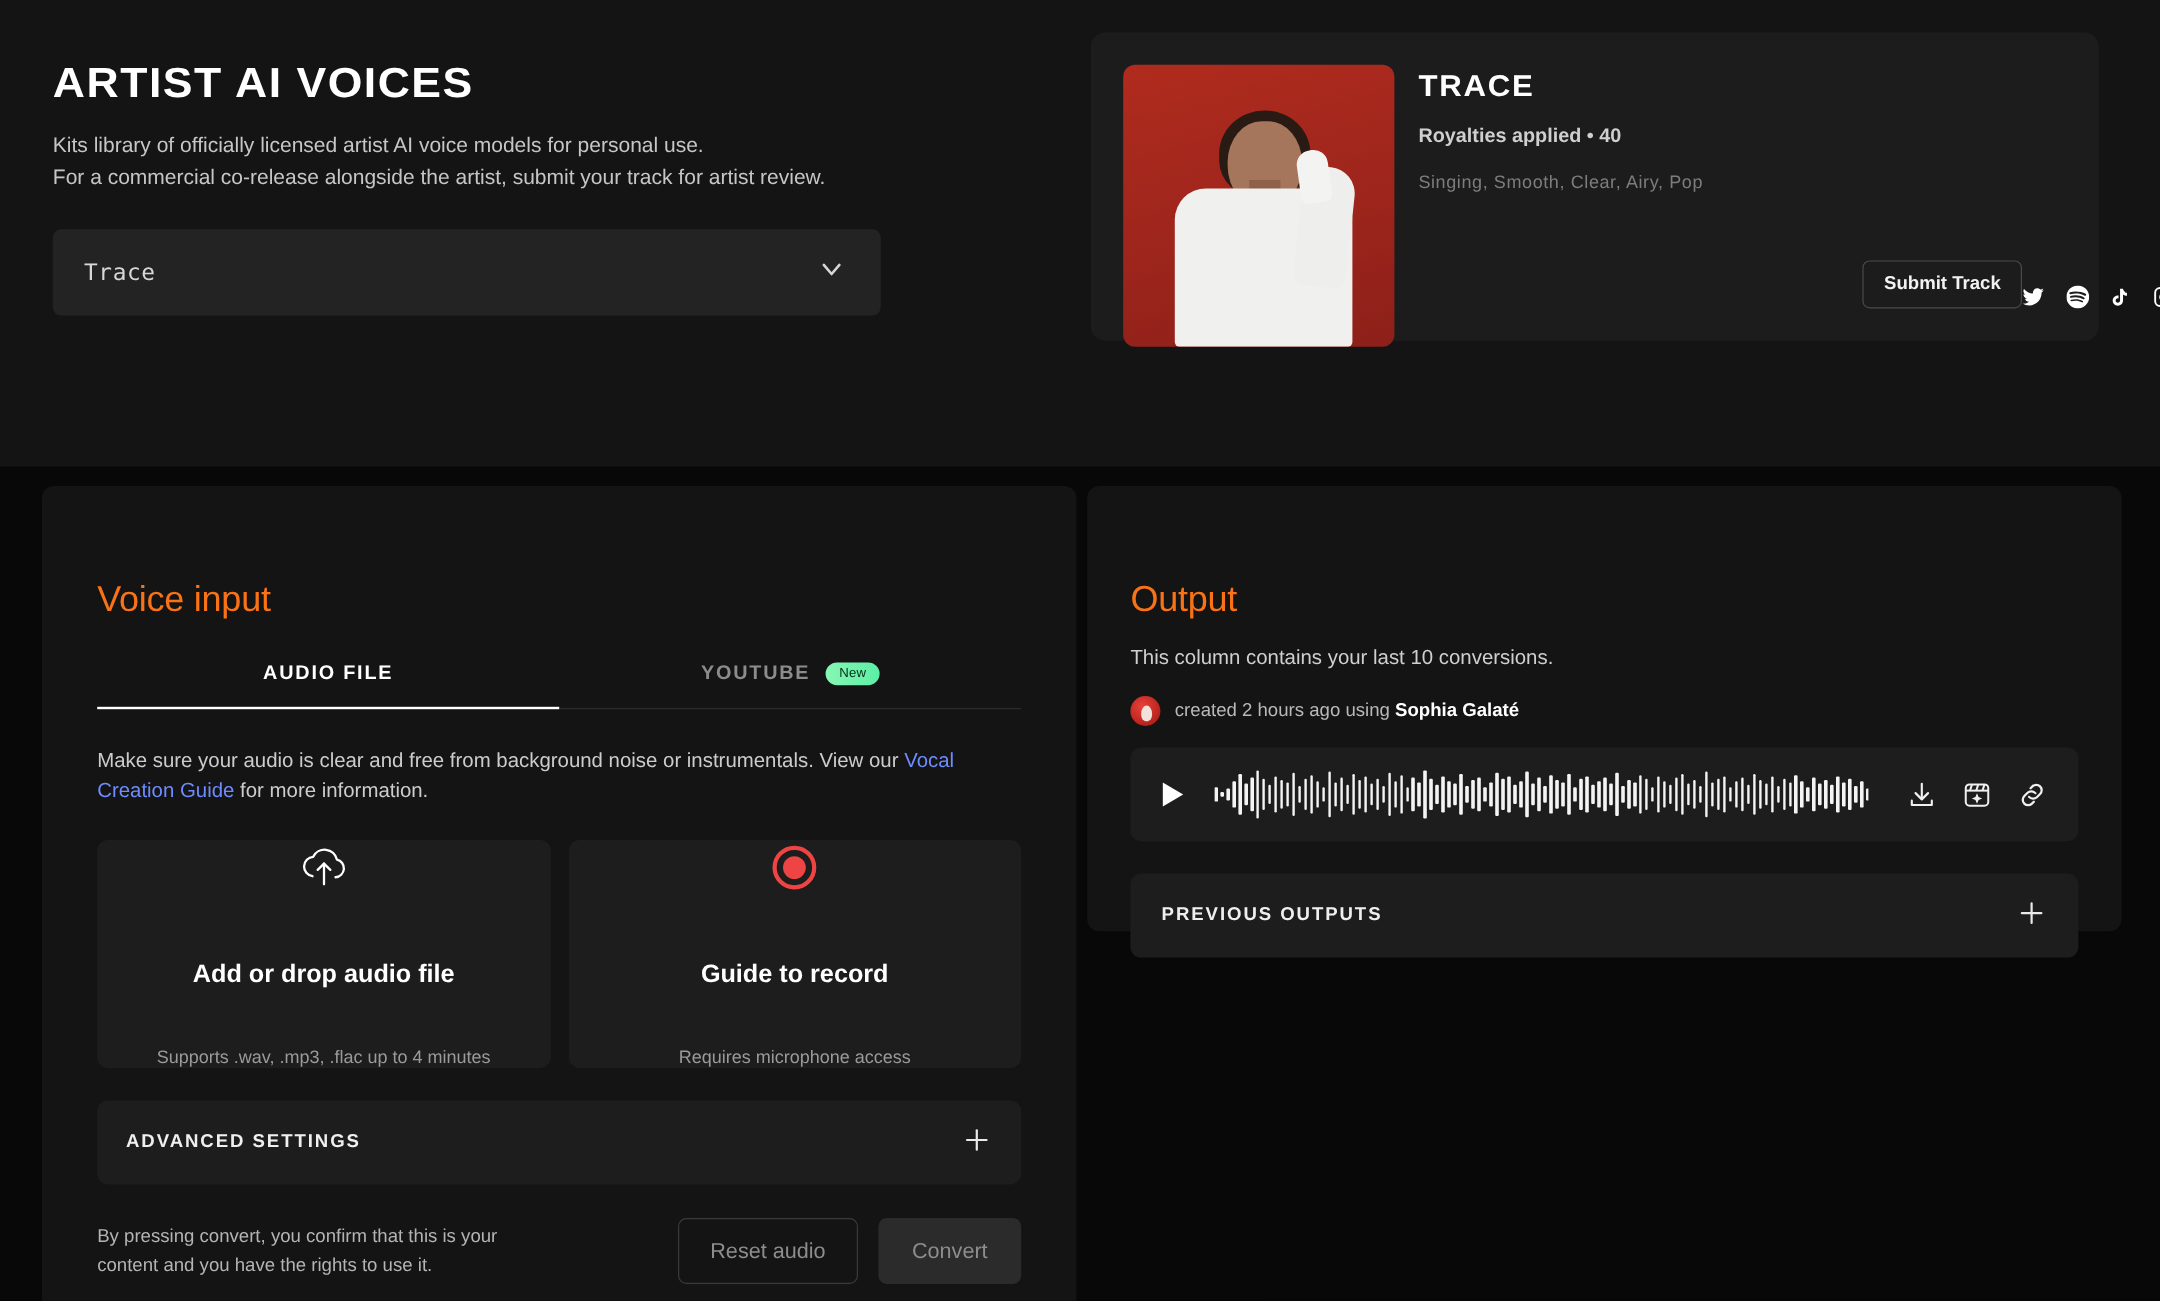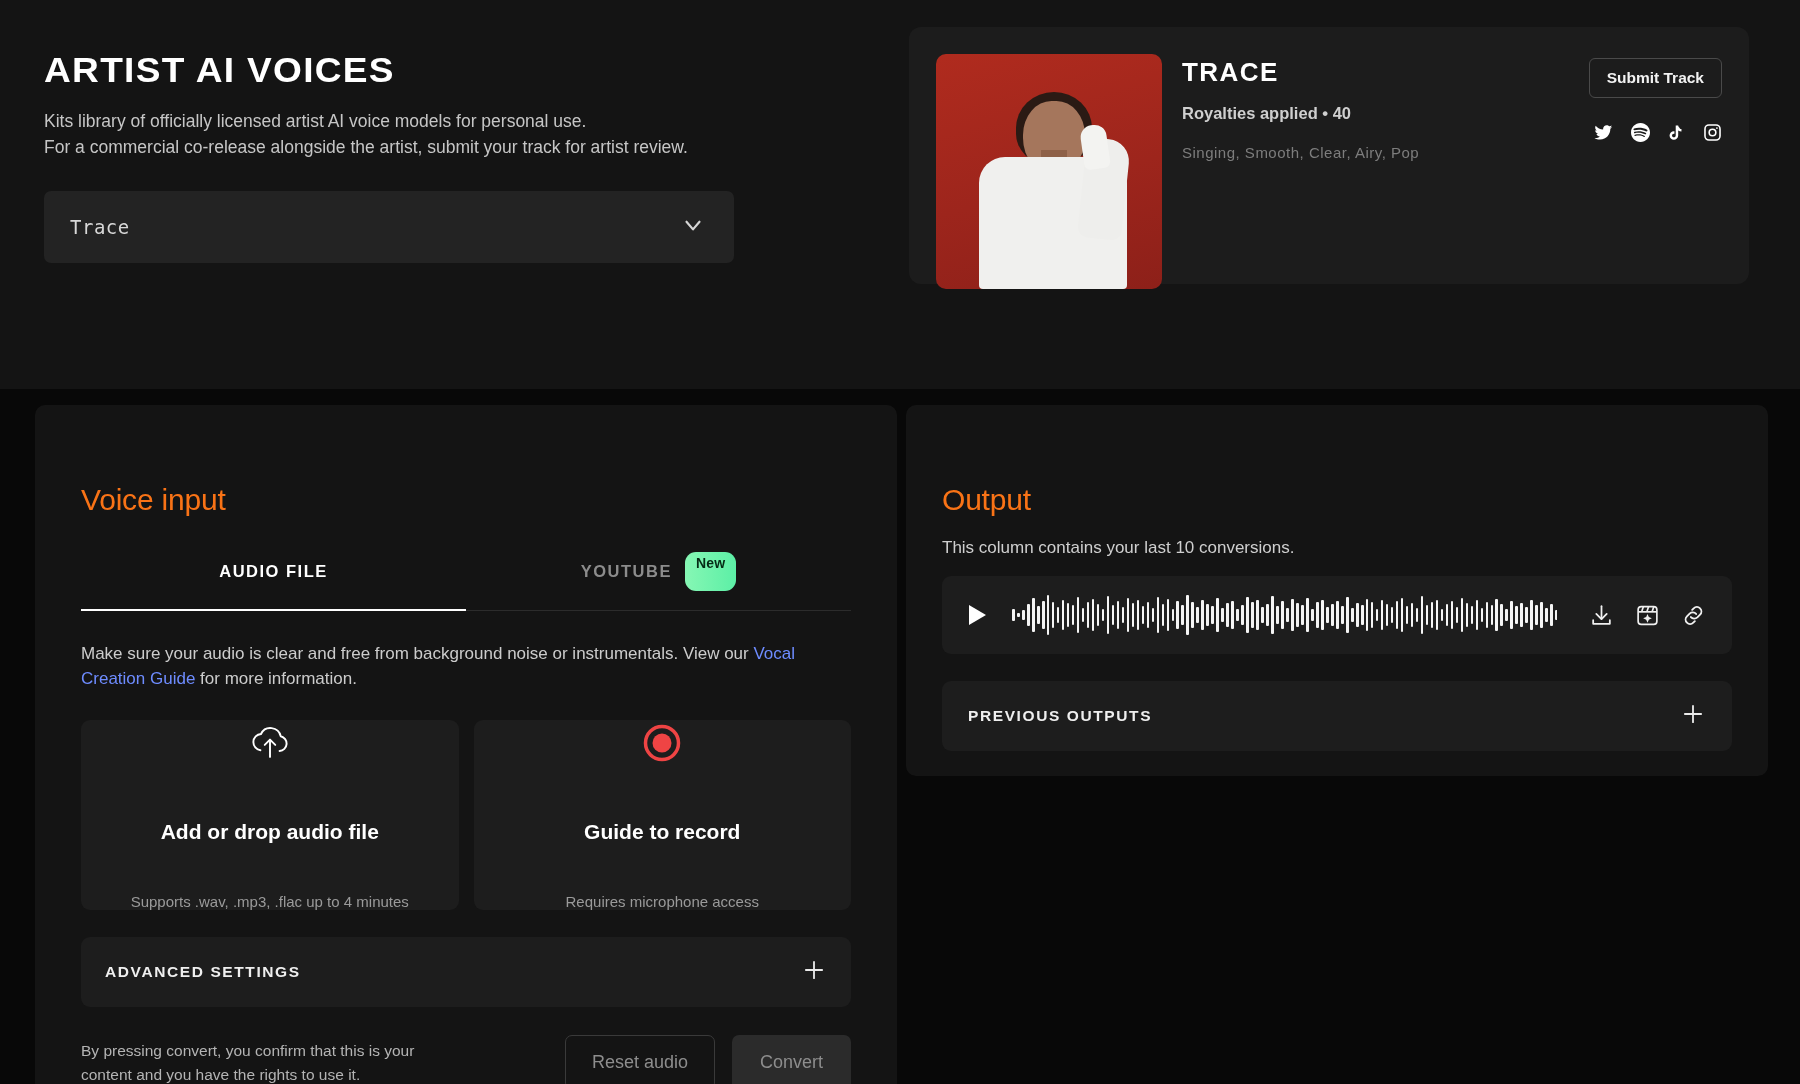--- a/index.html
+++ b/index.html
@@ -145,21 +145,21 @@
   .artist-tags {
     margin-top: 21px;
     font-size: 15px;
     color: #7d7d7d;
     letter-spacing: 0.5px;
   }
 
   .artist-actions {
     width: 170px;
     display: flex;
-    flex-direction: column;
+    flex-direction: row;
     align-items: flex-end;
     padding-top: 4px;
   }
   .submit-btn {
     border: 1px solid #4a4a4a;
     background: transparent;
     color: #f2f2f2;
     font-size: 15.5px;
     font-weight: 700;
     border-radius: 6px;
@@ -225,25 +225,25 @@
   .tab.active::after {
     content: "";
     position: absolute;
     left: 0; bottom: -1px;
     width: 50%; height: 2px;
     background: #fff;
   }
   .badge-new {
     background: linear-gradient(90deg, #86f7b4, #5cefa6);
     color: #062b16;
-    font-size: 14px;
-    font-weight: 700;
+    font-size: 11px;
+    font-weight: 400;
     letter-spacing: 0.2px;
     border-radius: 11px;
-    padding: 3px 11px 20px;
+    padding: 3px 11px 4px;
   }
 
   .help-text {
     margin-top: 31px;
     font-size: 17px;
     line-height: 1.45;
     color: #cccccc;
   }
   .help-link { color: #6e8cff; cursor: pointer; }
 
@@ -547,20 +547,24 @@
         <button class="btn-outline">Reset audio</button>
         <button class="btn-filled">Convert</button>
       </div>
     </div>
   </div>
 
   <div class="panel panel-right">
     <div class="panel-title">Output</div>
     <div class="out-desc">This column contains your last 10 conversions.</div>
 
+    <div class="out-meta">
+      <span class="out-avatar"></span>
+      <span><span>created 2 hours ago using </span><b>Sophia Galaté</b></span>
+    </div>
 
     <div class="player">
       <span class="play-btn"></span>
       <div class="waveform">
           <span style="height: 12px;"></span>
           <span style="height: 4px;"></span>
           <span style="height: 10px;"></span>
           <span style="height: 22px;"></span>
           <span style="height: 34px;"></span>
           <span style="height: 18px;"></span>

